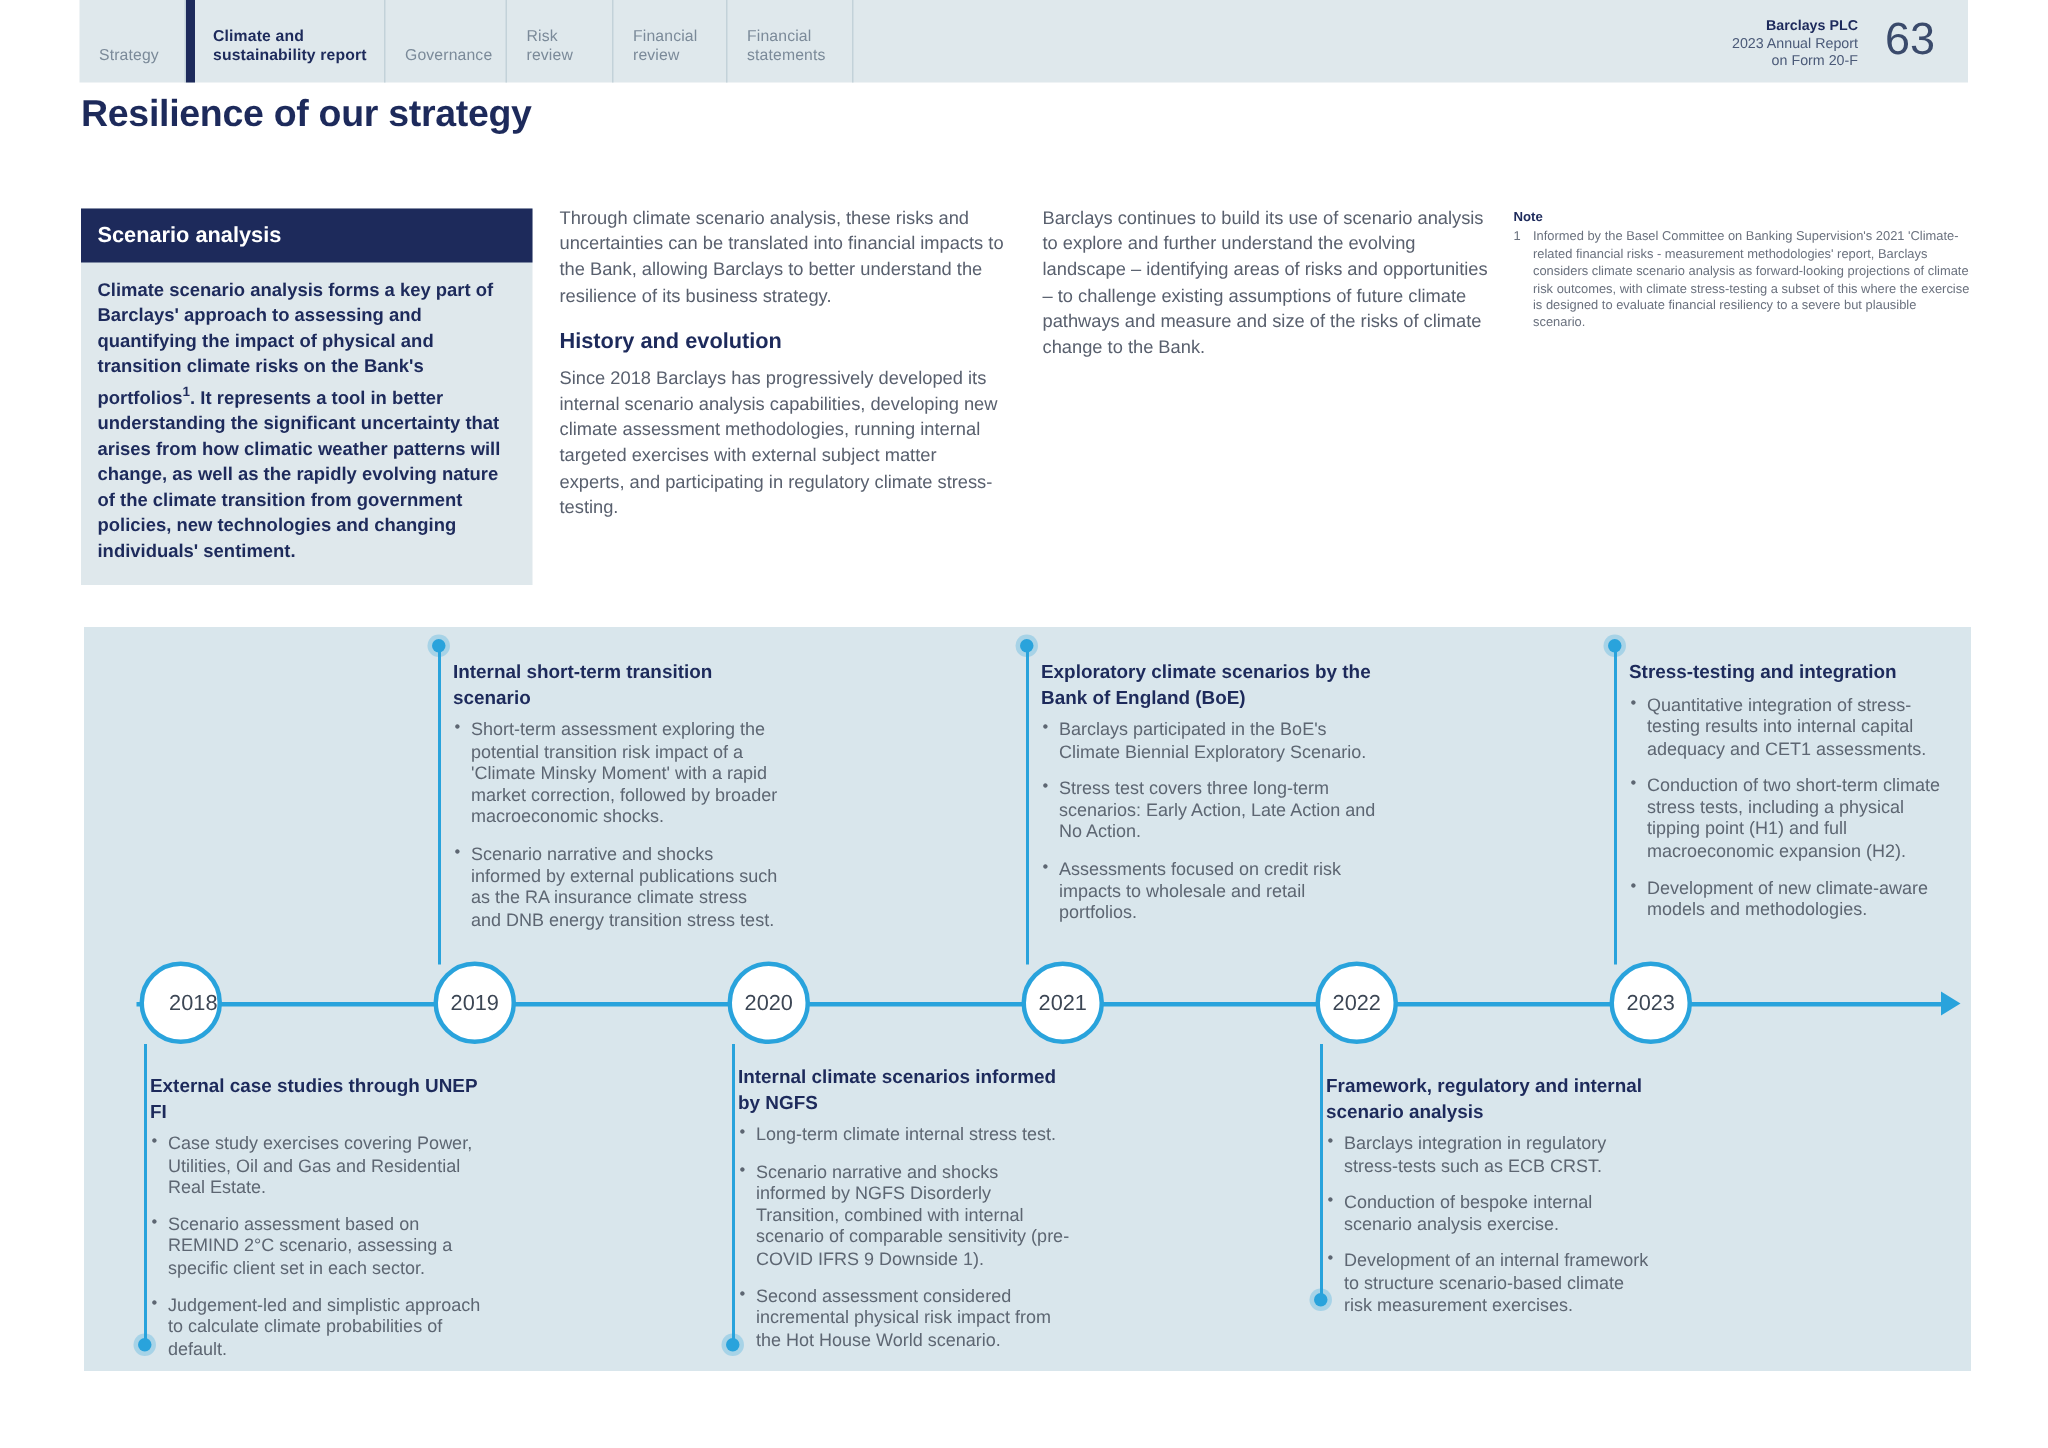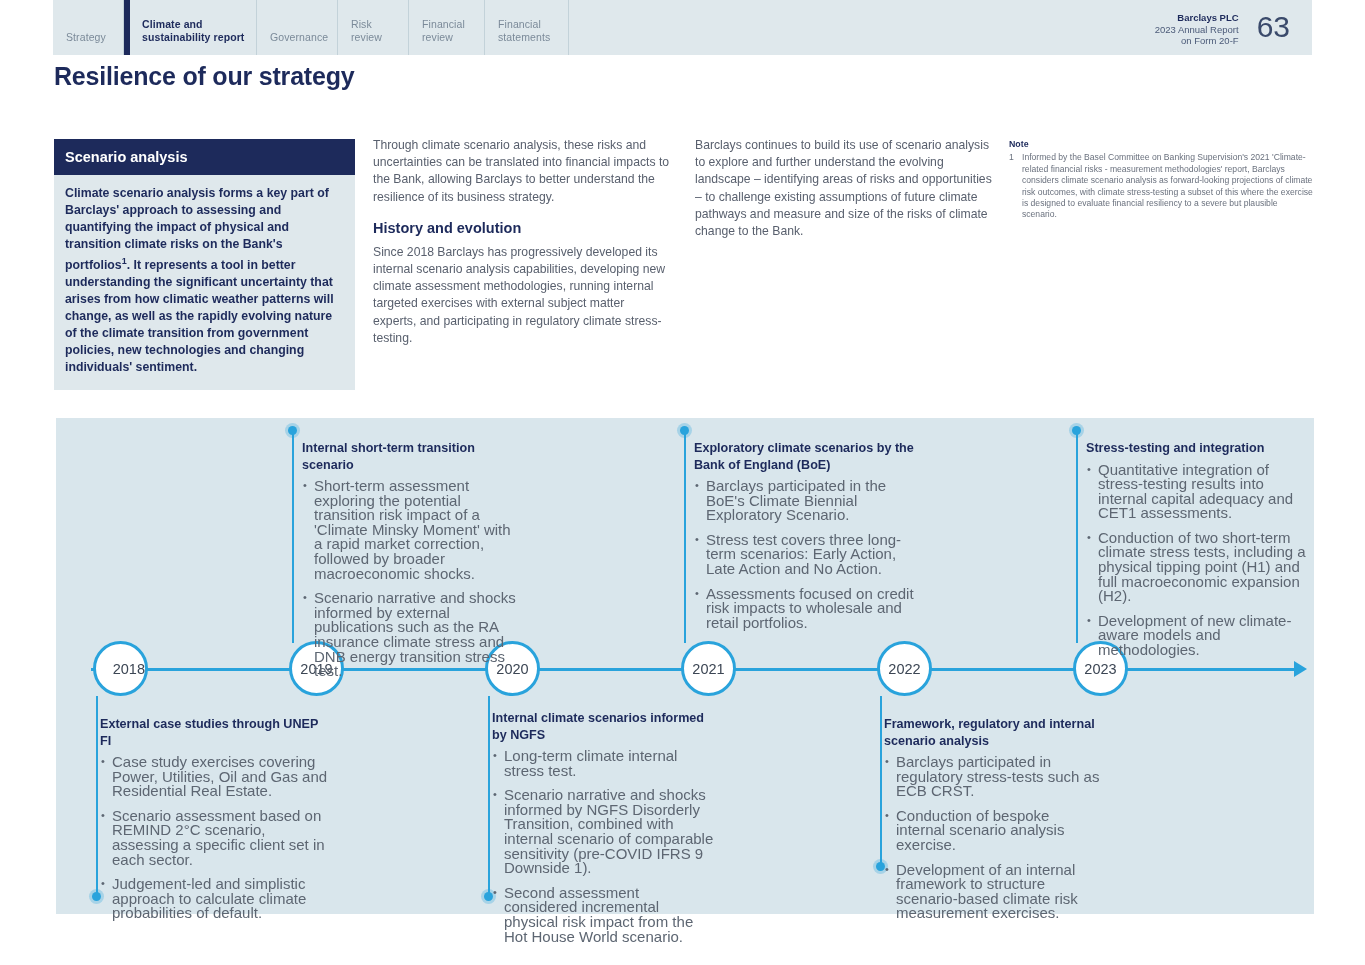--- a/index.html
+++ b/index.html
@@ -230,21 +230,21 @@
   }
   .tl-list {
     list-style: none;
     margin: 0;
     padding: 0;
   }
   .tl-list li {
     position: relative;
     padding-left: 12px;
     margin-bottom: 10px;
-    font-size: 15px;
+    font-size: 12px;
     line-height: 14.6px;
     color: #5d6672;
   }
   .tl-list li:before {
     content: "\2022";
     position: absolute;
     left: 1px;
     top: -1px;
     color: #5d6672;
     font-size: 11px;
@@ -406,19 +406,19 @@
     <ul class="tl-list">
       <li>Long-term climate internal stress test.</li>
       <li>Scenario narrative and shocks informed by NGFS Disorderly Transition, combined with internal scenario of comparable sensitivity (pre-COVID IFRS 9 Downside 1).</li>
       <li>Second assessment considered incremental physical risk impact from the Hot House World scenario.</li>
     </ul>
   </div>
 
   <div class="tl-card" style="left:828px; top:298px; width:216px;">
     <div class="tl-title">Framework, regulatory and internal scenario analysis</div>
     <ul class="tl-list">
-      <li>Barclays participated in regulatory stress-tests such as ECB CRST.</li>
+      <li>Barclays integration in regulatory stress-tests such as ECB CRST.</li>
       <li>Conduction of bespoke internal scenario analysis exercise.</li>
       <li>Development of an internal framework to structure scenario-based climate risk measurement exercises.</li>
     </ul>
   </div>
 
 </div>
 
 </body></html>

